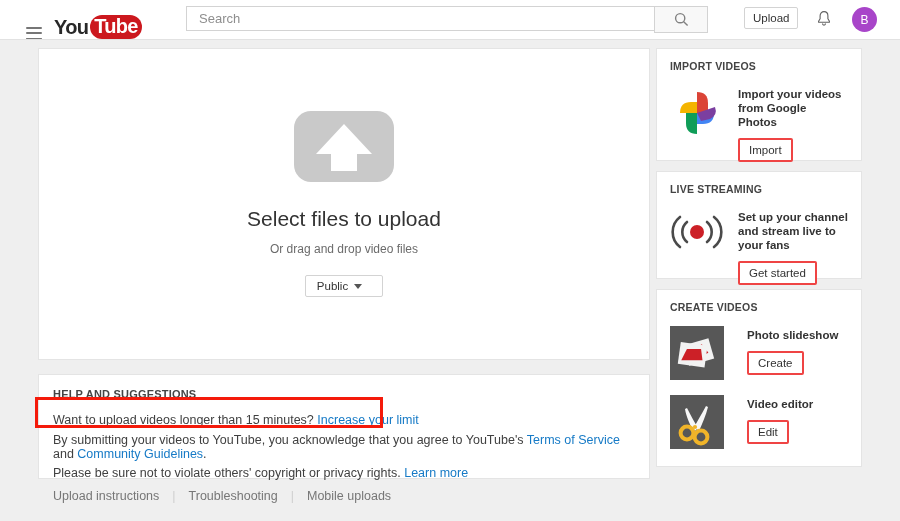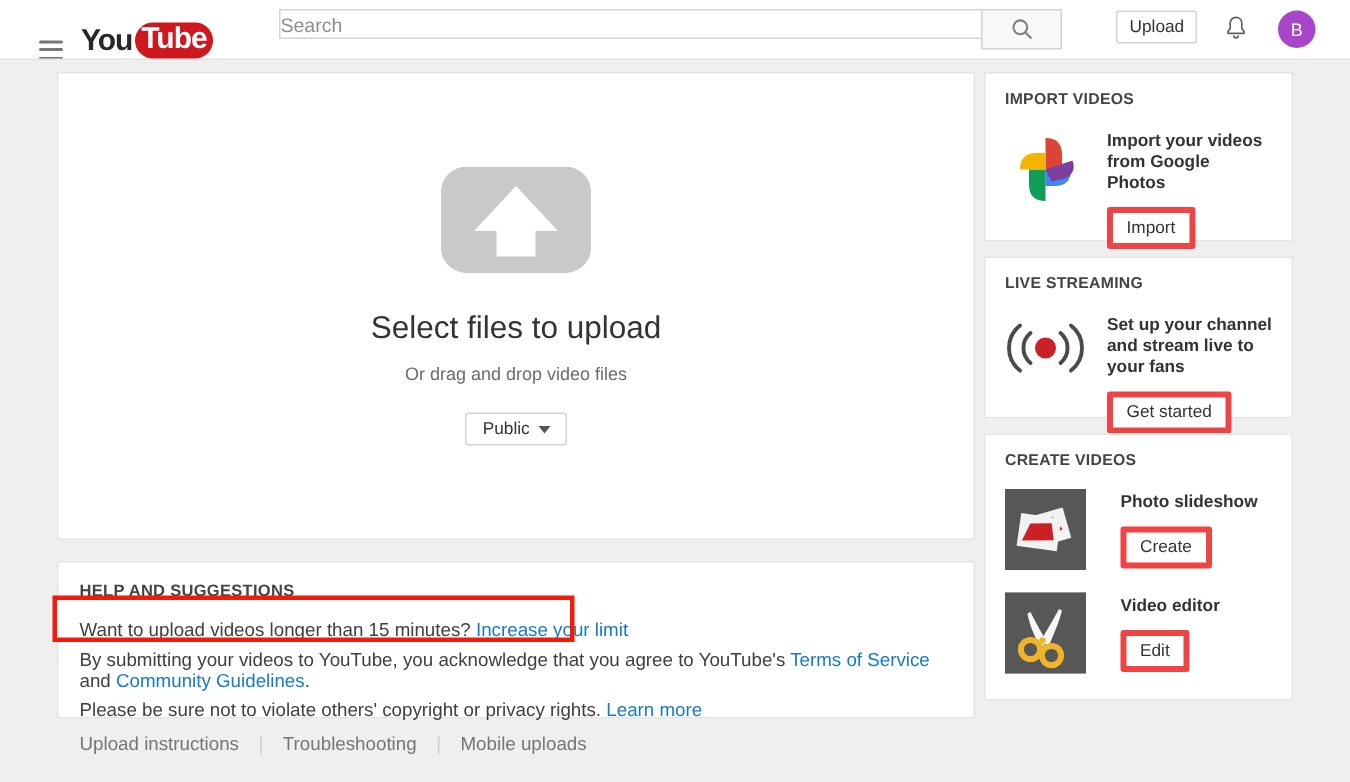--- a/index.html
+++ b/index.html
@@ -31,22 +31,22 @@
     font-size: 20px; color: #282828; letter-spacing: -0.7px;
   }
   .yt-tube {
     background: #cc181e; color: #ffffff; font-weight: bold; font-size: 20px;
     letter-spacing: -0.7px; border-radius: 12px; padding: 0px 4px 2px 4px;
     margin-left: 2px; line-height: 22px;
   }
 
   .search-wrap { position: absolute; left: 186px; top: 6px; display: flex; }
   .search-input {
-    width: 468px; height: 20px; border: 1px solid #d3d3d3; border-right: none;
-    padding: 0 0; font-size: 13px; color: #333; background: #fff;
+    width: 468px; height: 25px; border: 1px solid #d3d3d3; border-right: none;
+    padding: 0 12px; font-size: 13px; color: #333; background: #fff;
     font-family: "Liberation Sans", sans-serif; outline: none;
   }
   .search-input::placeholder { color: #8e8e8e; }
   .search-btn {
     width: 54px; height: 27px; border: 1px solid #d3d3d3; background: #f8f8f8;
     display: flex; align-items: center; justify-content: center; cursor: pointer;
   }
 
   .upload-btn {
     position: absolute; left: 744px; top: 7px;
@@ -65,21 +65,21 @@
   
   .upload-panel {
     position: absolute; left: 38px; top: 48px; width: 612px; height: 312px;
     background: #fff; border: 1px solid #e4e4e4;
     display: flex; flex-direction: column; align-items: center; justify-content: center;
   }
   .upload-icon { width: 100px; height: 71px; position: relative; cursor: pointer; }
   .upload-title { font-size: 21px; color: #333; margin-top: 25px; font-weight: normal; }
   .upload-sub { font-size: 12px; color: #6b6b6b; margin-top: 11px; }
   .privacy-btn {
-    margin-top: 19px; padding: 4px 10px 4px 11px; border: 1px solid #d3d3d3;
+    margin-top: 19px; padding: 4px 20px 4px 11px; border: 1px solid #d3d3d3;
     background: #fff; font-size: 11.5px; color: #333; cursor: pointer;
     display: flex; align-items: center; gap: 6px; border-radius: 2px;
   }
   .caret { width: 0; height: 0; border-left: 4px solid transparent;
            border-right: 4px solid transparent; border-top: 5px solid #555; }
 
   
   .help-panel {
     position: absolute; left: 38px; top: 374px; width: 612px; height: 105px;
     background: #fff; border: 1px solid #e4e4e4; padding: 13px 14px 0 14px;
@@ -107,21 +107,21 @@
   #card-import { top: 48px; height: 113px; }
   #card-live   { top: 171px; height: 108px; }
   #card-create { top: 289px; height: 178px; }
 
   .card-head { font-size: 10.5px; color: #444; font-weight: bold; letter-spacing: 0.2px; }
   .card-row { display: flex; margin-top: 14px; }
   .card-icon { flex: 0 0 auto; }
   .card-body { margin-left: 14px; padding-top: 1px; }
   .card-text { font-size: 11.5px; color: #333; font-weight: bold; line-height: 14px; }
   .card-btn {
-    margin-top: 9px; padding: 4px 9px; border: 4px solid #ef4444; background: #fff;
+    margin-top: 9px; padding: 4px 9px; border: 2px solid #ef4444; background: #fff;
     font-size: 11.5px; color: #333; cursor: pointer; border-radius: 2px;
     display: inline-block; font-family: "Liberation Sans", sans-serif;
   }
   .sq-icon { width: 54px; height: 54px; background: #575757; }
   .create-row { display: flex; margin-top: 13px; }
   .create-row + .create-row { margin-top: 15px; }
   .create-body { margin-left: 23px; padding-top: 2px; }
 </style>
 </head>
 <body>

